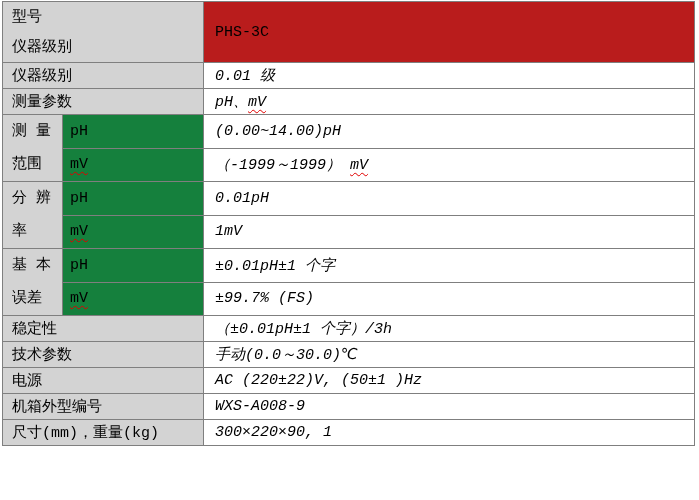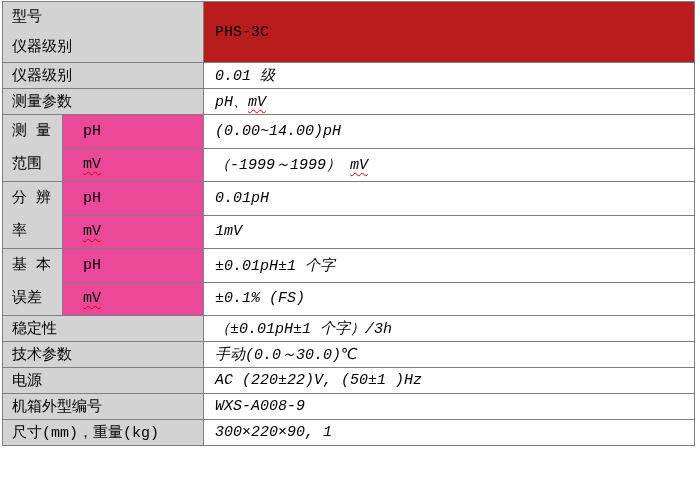--- a/index.html
+++ b/index.html
@@ -21,21 +21,21 @@
     border: 1px solid #7f7f7f;
     font-size: 15px;
     vertical-align: middle;
     padding: 0;
     overflow: hidden;
     white-space: nowrap;
   }
   tr { height: 26px; }
   tr.r-header { height: 61px; }
   td.lab { background: #d3d3d3; padding-left: 9px; }
-  td.sub { background: #ec4899; padding-left: 20px; }
+  td.sub { background: #15803d; padding-left: 7px; }
   td.glab { background: #d3d3d3; padding-left: 9px; }
   td.val { background: #ffffff; padding-left: 11px; font-style: italic; }
   td.hdrval { background: #b91c1c; padding-left: 11px; }
   td.hdrlab div { line-height: 29px; padding-top: 1px; }
   td.glab div { line-height: 33px; }
   .misspell {
     text-decoration-line: underline;
     text-decoration-style: wavy;
     text-decoration-color: #e00000;
     text-decoration-thickness: 1px;
@@ -128,21 +128,21 @@
     </td>
     <td class="val">
       <span>±0.01pH±1 个字</span>
     </td>
   </tr>
   <tr>
     <td class="sub">
       <span class="misspell">mV</span>
     </td>
     <td class="val">
-      <span>±0.1% (FS)</span>
+      <span>±99.7% (FS)</span>
     </td>
   </tr>
 
   <tr>
     <td colspan="2" class="lab">稳定性</td>
     <td class="val">
       <span>（±0.01pH±1 个字）/3h</span>
     </td>
   </tr>
 

